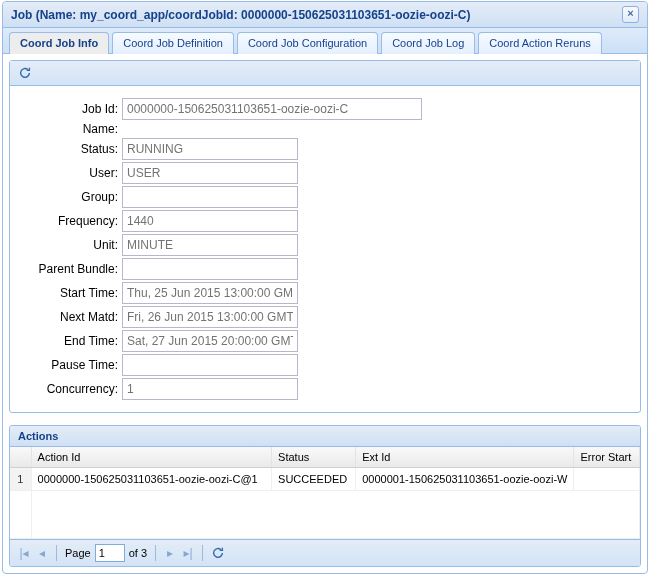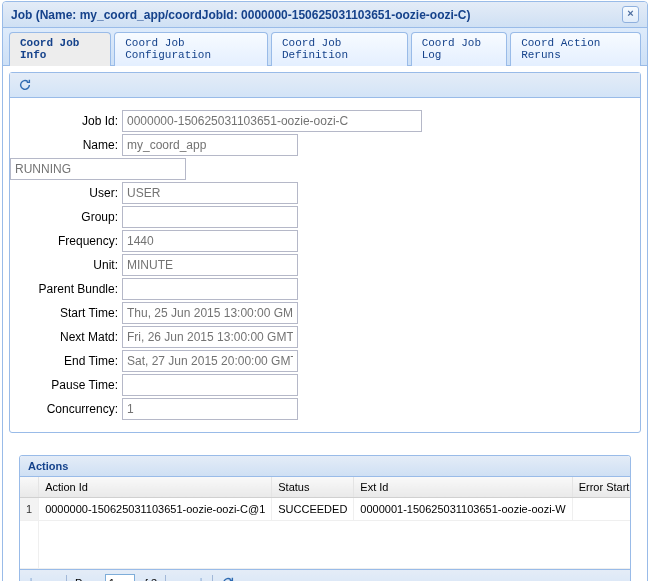--- a/index.html
+++ b/index.html
@@ -48,21 +48,20 @@
     text-align: center;
     cursor: pointer;
   }
   
   .tabbar {
     background: linear-gradient(#deebfb, #cde0f6);
     border-bottom: 1px solid #99bbe8;
     padding: 3px 6px 0 6px;
     display: flex;
     gap: 3px;
-    font-family: Liberation Mono, monospace;
   }
   .tab {
     border: 1px solid #99bbe8;
     border-bottom: none;
     border-radius: 4px 4px 0 0;
     background: linear-gradient(#f7fbff,#e4efff);
     color: #15428b;
     padding: 4px 10px 5px;
     font-size: 11px;
     cursor: pointer;
@@ -123,21 +122,21 @@
     border: 1px solid #b5b8c8;
     background: #fff;
     font-size: 12px;
     padding: 2px 4px;
     color: #737373;
   }
   .wide { width: 300px; }
   .narrow { width: 176px; }
   
   .actions-panel {
-    margin: 16px;
+    margin: 6px;
     border: 1px solid #99bbe8;
     border-radius: 3px;
   }
   .actions-header {
     background: linear-gradient(#e4ecf7, #cfe0f4);
     color: #15428b;
     font-weight: bold;
     font-size: 11px;
     padding: 4px 8px;
     border-bottom: 1px solid #99bbe8;
@@ -206,22 +205,22 @@
 
 <div class="window">
 
   <div class="titlebar">
     <span class="title">Job (Name: my_coord_app/coordJobId: 0000000-150625031103651-oozie-oozi-C)</span>
     <span class="close">×</span>
   </div>
 
   <div class="tabbar">
     <div class="tab active">Coord Job Info</div>
+    <div class="tab">Coord Job Definition</div>
     <div class="tab">Coord Job Configuration</div>
-    <div class="tab">Coord Job Definition</div>
     <div class="tab">Coord Job Log</div>
     <div class="tab">Coord Action Reruns</div>
   </div>
 
   <div class="tabcontent-wrap">
 
     <div class="innerpanel">
       <div class="toolbar">
         <span class="icon-btn">
           <svg viewBox="0 0 16 16" fill="none" stroke="#2e6ab1" stroke-width="1.6">
@@ -232,23 +231,23 @@
       </div>
 
       <div class="formbody" id="form-host">
 
       <div class="form-row">
             <span class="form-label">Job Id:</span>
             <input class="form-input wide" value="0000000-150625031103651-oozie-oozi-C" style="">
           </div>
           <div class="form-row">
             <span class="form-label">Name:</span>
-            <input class="form-input narrow" value="my_coord_app" style="">
-          </div>
-          <div class="form-row">
+          </div>
+          <div class="form-row">
+            <span class="form-label">Status:</span>
             <input class="form-input narrow" value="RUNNING" style="">
           </div>
           <div class="form-row">
             <span class="form-label">User:</span>
             <input class="form-input narrow" value="USER" style="">
           </div>
           <div class="form-row">
             <span class="form-label">Group:</span>
             <input class="form-input narrow" value="" style="">
           </div>

